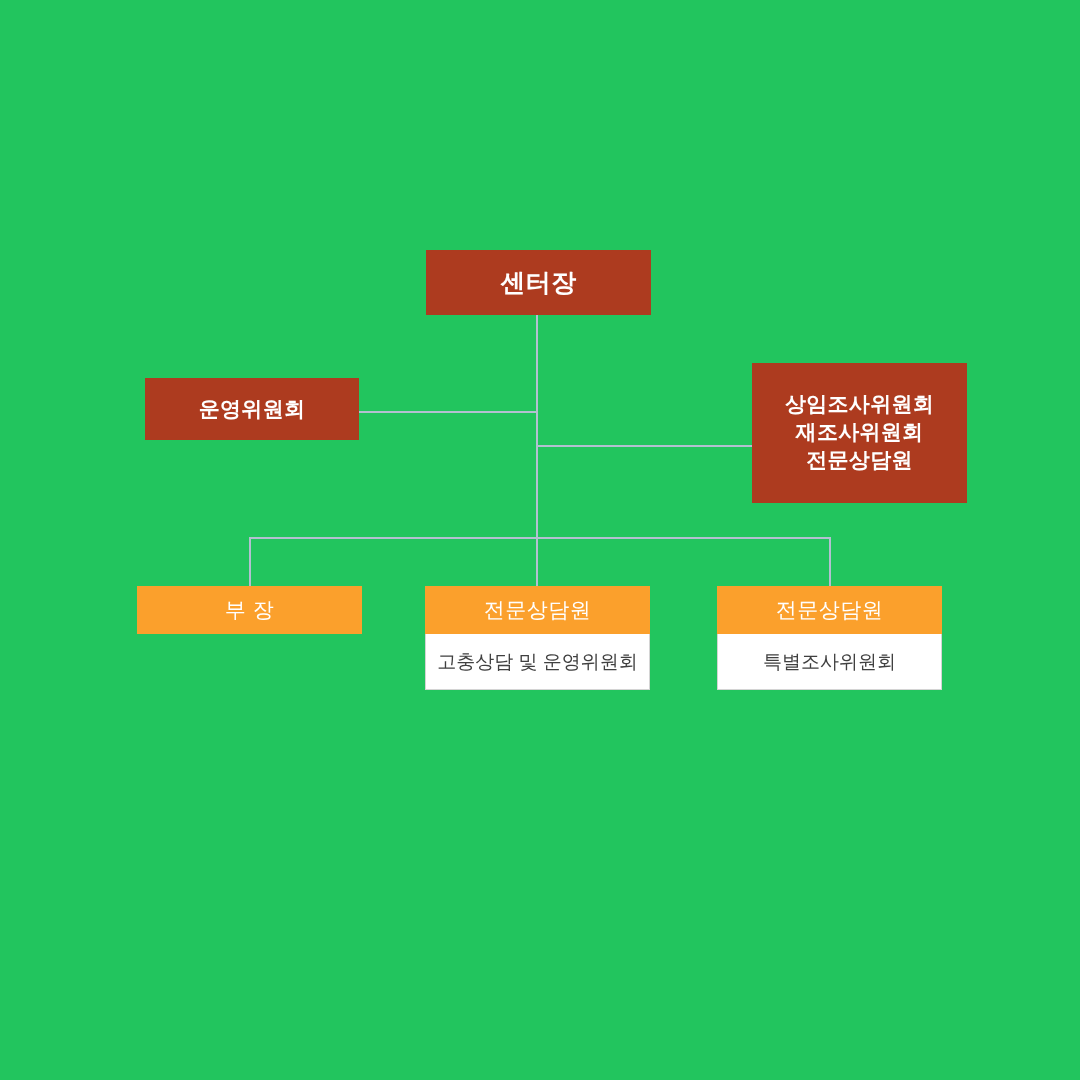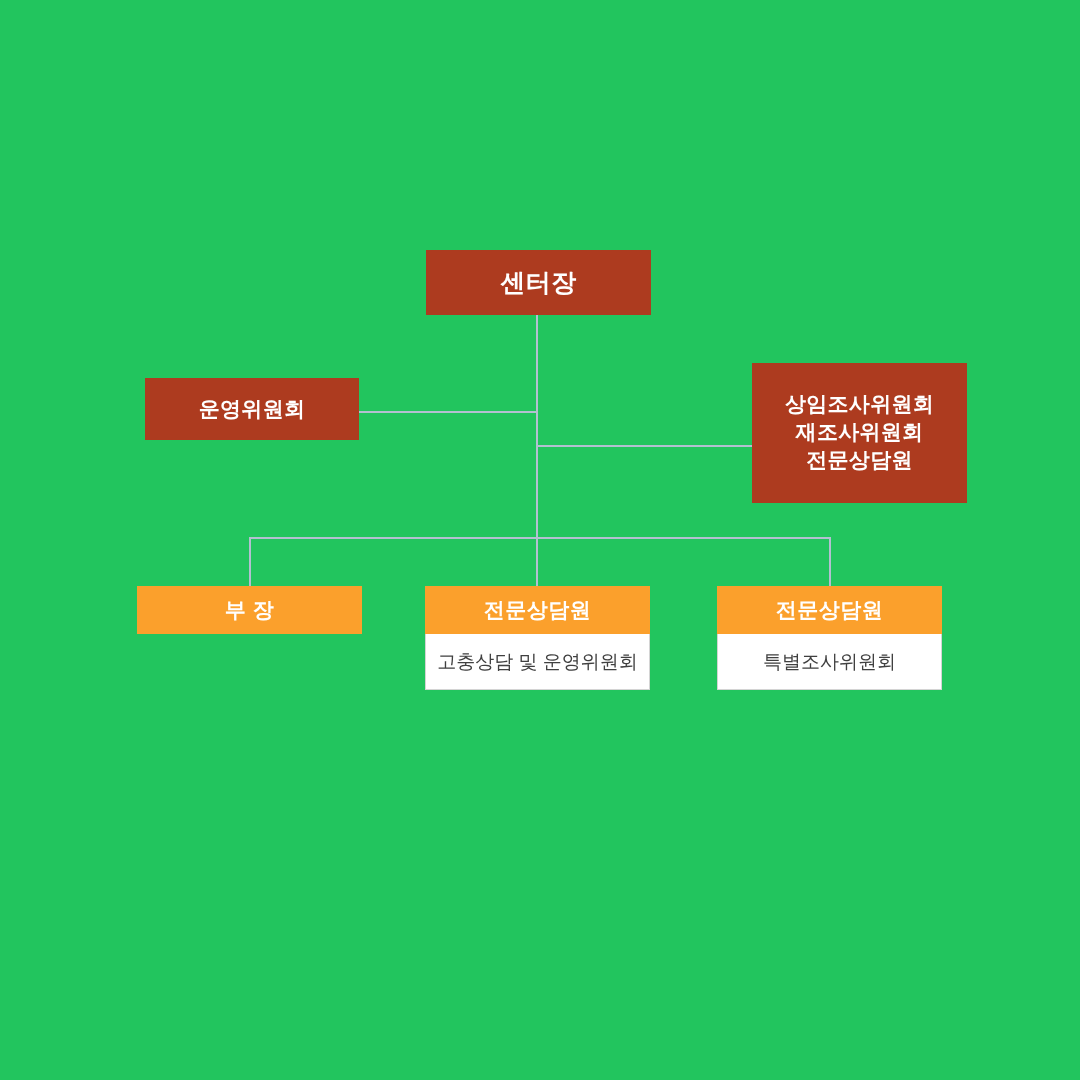--- a/index.html
+++ b/index.html
@@ -67,21 +67,21 @@
   .node-multiline .ln { display: block; font-family: Liberation Serif, serif; }
 
   
   .card {
     position: absolute;
     box-sizing: border-box;
   }
   .card-head {
     background: #fba02c;
     color: #ffffff;
-    font-weight: bold;
+    font-weight: normal;
     font-size: 21px;
     height: 48px;
     display: flex;
     align-items: center;
     justify-content: center;
     letter-spacing: 0.5px;
     box-sizing: border-box;
   }
   .card-body {
     background: #ffffff;

